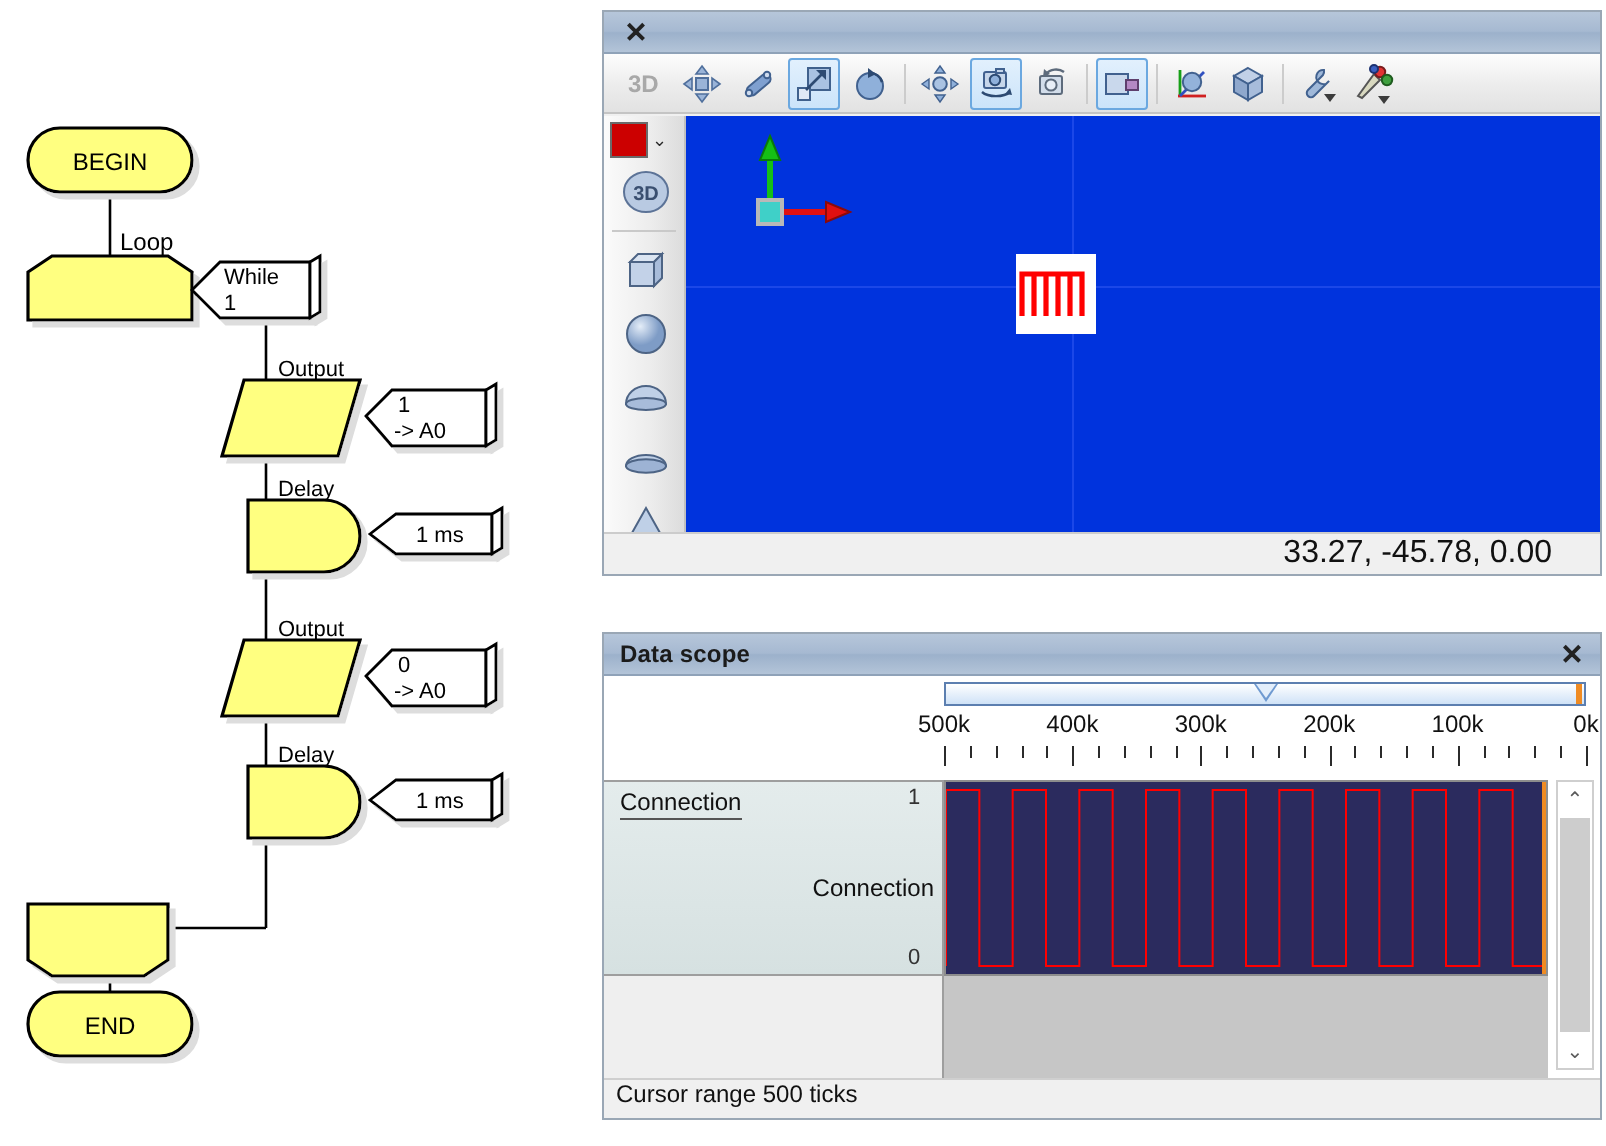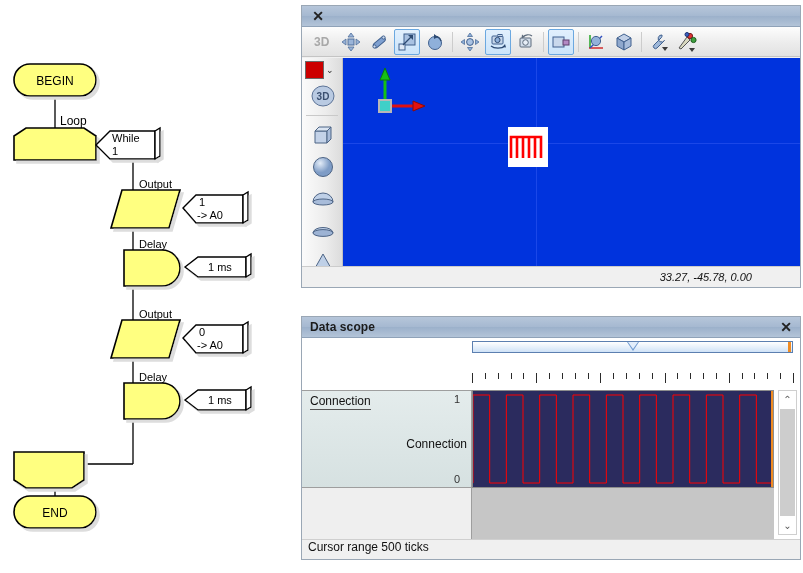--- a/index.html
+++ b/index.html
@@ -104,21 +104,21 @@
   }
   .vp-grid-h{position:absolute;left:0;right:0;height:1px;background:#1b47e8;}
   .vp-grid-v{position:absolute;top:0;bottom:0;width:1px;background:#1b47e8;}
 
   .statusbar{
     position:absolute;left:0;right:0;bottom:0;height:21px;
     background:#f0f0f0;border-top:1px solid #cccccc;
     display:flex;align-items:center;box-sizing:border-box;
   }
   .coord{
-    margin-left:auto;padding-right:48px;font-size:11px;color:#111;font-style:italic;
+    margin-left:auto;padding-right:24px;font-size:16px;color:#111;
   }
 
   
   #dataScope{left:301px;top:316px;width:500px;height:244px;}
   .ds-body{position:absolute;left:0;top:21px;right:0;bottom:20px;background:#ffffff;}
   .ds-rulerzone{
     position:absolute;left:0;top:0;right:0;height:52px;background:#ffffff;
   }
   .scrollwidget{
     position:absolute;left:170px;right:7px;top:3px;height:12px;
@@ -512,20 +512,28 @@
     <span class="close-x">✕</span>
   </div>
 
   <div class="ds-body">
     <div class="ds-rulerzone">
       <div class="scrollwidget">
         <div class="vnotch"></div>
         <div class="vnotch-in"></div>
         <div class="cursor-mark"></div>
       </div>
+      <div class="ticklabels" id="ticklabels">
+          <span style="left: 0%;">500k</span>
+          <span style="left: 20%;">400k</span>
+          <span style="left: 40%;">300k</span>
+          <span style="left: 60%;">200k</span>
+          <span style="left: 80%;">100k</span>
+          <span style="left: 100%;">0k</span>
+        </div>
       <div class="tickmarks" id="tickmarks">
           <i style="left: 0%; height: 10px;"></i>
           <i style="left: 4%; height: 6px;"></i>
           <i style="left: 8%; height: 6px;"></i>
           <i style="left: 12%; height: 6px;"></i>
           <i style="left: 16%; height: 6px;"></i>
           <i style="left: 20%; height: 10px;"></i>
           <i style="left: 24%; height: 6px;"></i>
           <i style="left: 28%; height: 6px;"></i>
           <i style="left: 32%; height: 6px;"></i>

